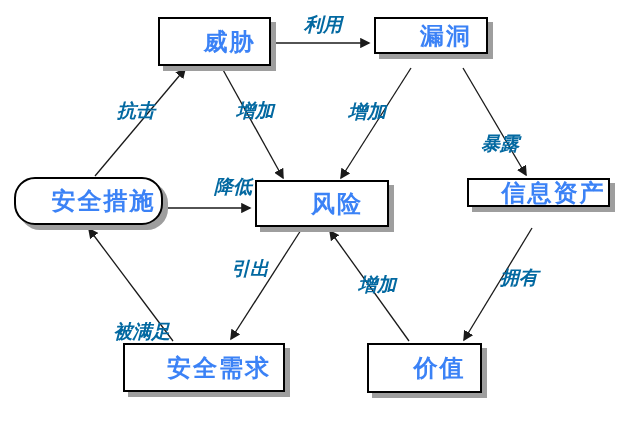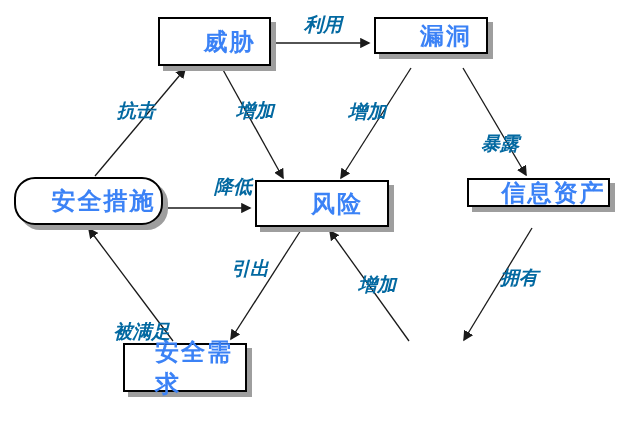--- a/index.html
+++ b/index.html
@@ -48,21 +48,21 @@
     color: #0369a1;
     white-space: nowrap;
     font-style: italic;
   }
   
   .n-threat        { left: 158px; top: 17px;  width: 113px; height: 49px; }
   .n-vulnerability { left: 374px; top: 17px;  width: 114px; height: 37px; }
   .n-measures      { left: 14px;  top: 177px; width: 149px; height: 48px; border-radius: 21px; }
   .n-risk          { left: 255px; top: 180px; width: 134px; height: 47px; }
   .n-assets        { left: 467px; top: 178px; width: 143px; height: 29px; }
-  .n-requirements  { left: 123px; top: 343px; width: 124px; height: 49px; }
+  .n-requirements  { left: 123px; top: 343px; width: 162px; height: 49px; }
   .n-value         { left: 367px; top: 343px; width: 115px; height: 50px; }
   
   .l-exploit    { left: 323px; top: 25px;  }
   .l-resist     { left: 136px; top: 111px; }
   .l-increase1  { left: 255px; top: 111px; }
   .l-increase2  { left: 367px; top: 112px; }
   .l-expose     { left: 500px; top: 112px; margin-top: 32px; }
   .l-reduce     { left: 189px; top: 187px; margin-left: 44px; }
   .l-satisfied  { left: 142px; top: 284px; margin-top: 48px; }
   .l-leads      { left: 250px; top: 269px; }
@@ -91,20 +91,21 @@
     <line x1="409" y1="341" x2="330" y2="231" marker-end="url(#arrow)"></line>
     <line x1="532" y1="228" x2="464" y2="340" marker-end="url(#arrow)"></line>
   </svg>
 
   <div class="node n-threat">威胁</div>
   <div class="node n-vulnerability">漏洞</div>
   <div class="node n-measures">安全措施</div>
   <div class="node n-risk">风险</div>
   <div class="node n-assets">信息资产</div>
   <div class="node n-requirements">安全需求</div>
+  <div class="node n-value">价值</div>
 
   <div class="edge-label l-exploit">利用</div>
   <div class="edge-label l-resist">抗击</div>
   <div class="edge-label l-increase1">增加</div>
   <div class="edge-label l-increase2">增加</div>
   <div class="edge-label l-expose">暴露</div>
   <div class="edge-label l-reduce">降低</div>
   <div class="edge-label l-satisfied">被满足</div>
   <div class="edge-label l-leads">引出</div>
   <div class="edge-label l-increase3">增加</div>

